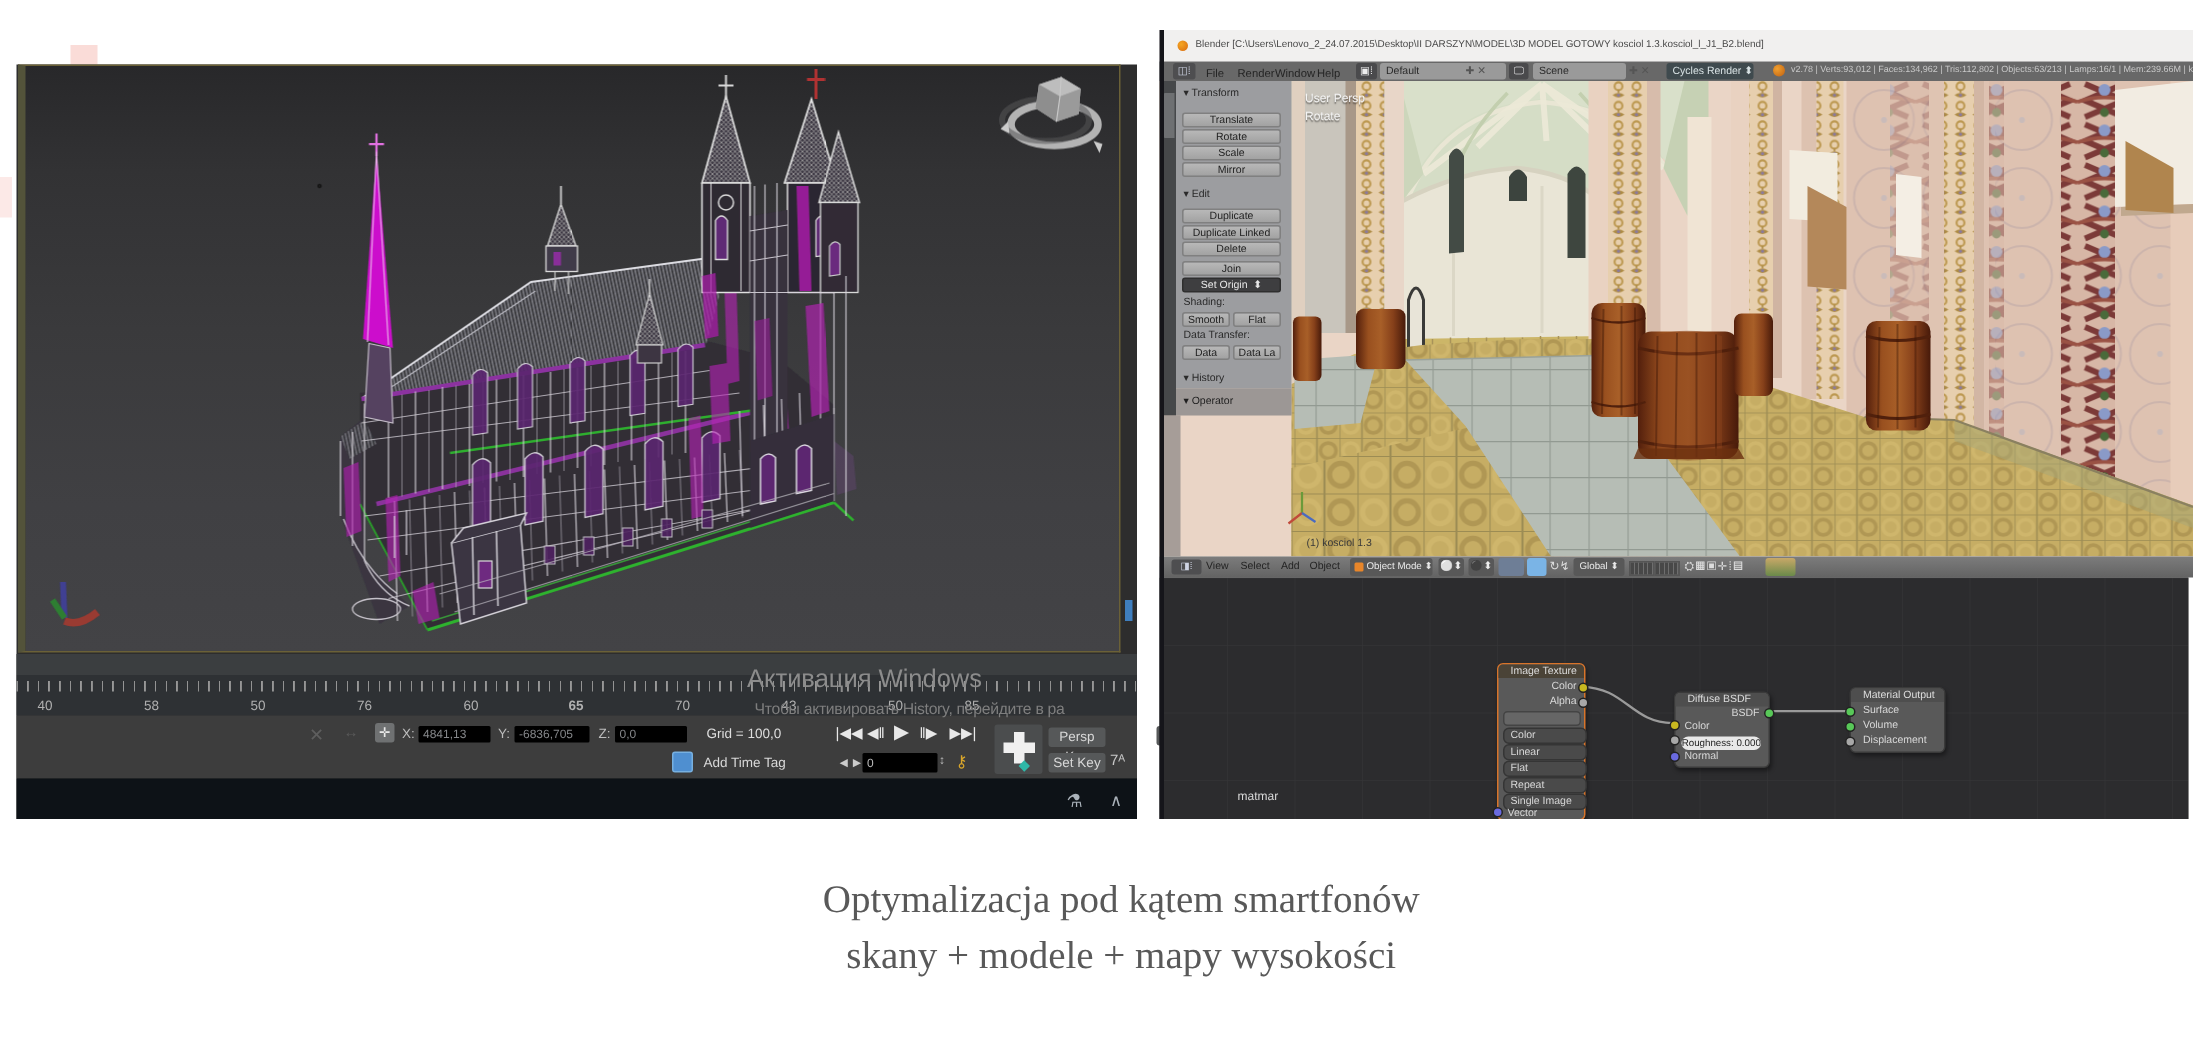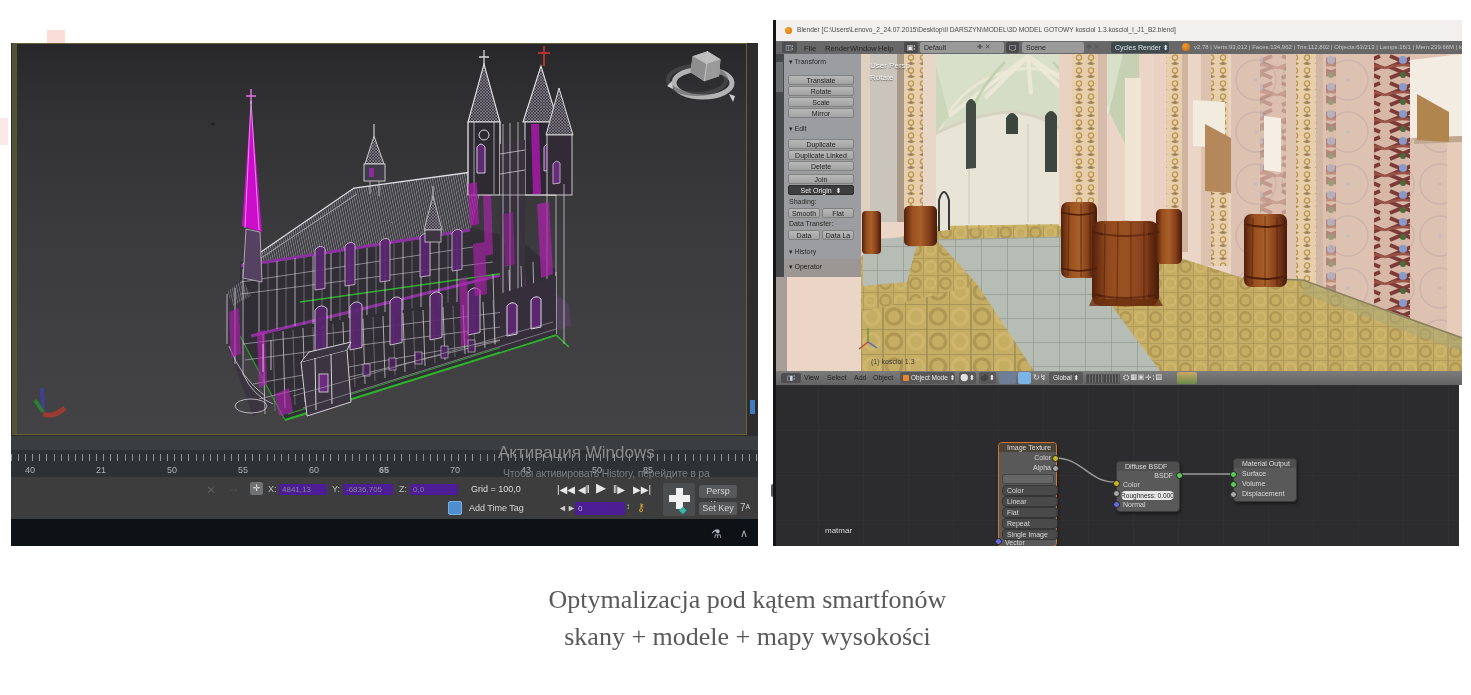--- a/index.html
+++ b/index.html
@@ -9,21 +9,21 @@
 border:1px solid #6b6137;border-left:5px solid #53533a;
 background:linear-gradient(#28282a 0%,#323234 18%,#3a3a3c 45%,#404043 75%,#434346 100%);}
 #gap1{position:absolute;left:0;top:393px;width:747px;height:14px;background:#3b3e40;}
 #ruler{position:absolute;left:0;top:407px;width:747px;height:27px;background:#2e3134;}
 #ticks{position:absolute;left:0;top:4px;width:747px;height:7px;
 background:repeating-linear-gradient(90deg,#9a9a9a 0px,#8a8a8a 1px,transparent 1px,transparent 7.1px);}
 #nums{position:absolute;left:0;top:15px;width:747px;height:12px;color:#b0b0b0;font-size:9px;}
 .num{position:absolute;top:0;width:30px;text-align:center;}
 #tbar{position:absolute;left:0;top:434px;width:747px;height:42px;background:#3d3d3d;color:#cfcfcf;font-size:9px;}
 #blackbar{position:absolute;left:0;top:476px;width:747px;height:27px;background:#0d1217;color:#aab2ba;}
-.fld{position:absolute;height:11px;background:#4c1d95;border-radius:1px;color:#85878a;font-size:8px;line-height:11px;padding-left:3px;box-sizing:border-box;}
+.fld{position:absolute;height:11px;background:#000000;border-radius:1px;color:#85878a;font-size:8px;line-height:11px;padding-left:3px;box-sizing:border-box;}
 .mbtn{position:absolute;height:13px;background:#565859;border-radius:2px;color:#d8d8d8;font-size:9px;line-height:13px;text-align:center;}
 .pb{position:absolute;top:6px;color:#e8e8e8;font-size:10px;line-height:13px;}
 .wm{position:absolute;color:#8c8c8c;}
 #blender{position:absolute;left:773px;top:20px;width:689px;height:526px;}
 #btitle{position:absolute;left:0;top:0;width:689px;height:21px;background:#f1f0ef;}
 #bmenu{position:absolute;left:0;top:21px;width:689px;height:13px;background:#686868;}
 #bmain{position:absolute;left:0;top:34px;width:689px;height:317px;background:#c9b9a8;overflow:hidden;}
 #bheader{position:absolute;left:0;top:351px;width:689px;height:14px;background:linear-gradient(#7c7c7c,#636363);}
 #bnodes{position:absolute;left:0;top:365px;width:686px;height:161px;background:#2c2c2c;overflow:hidden;}
 #bedge{position:absolute;left:0;top:0;width:3px;height:526px;background:#15151a;z-index:50;}
@@ -218,23 +218,23 @@
     <circle cx="200" cy="80" r="1.5" fill="#1a1a1a"></circle>
     </g>
   </svg>
   </div>
   <div class="abs" style="left:739px;top:357px;width:5px;height:14px;background:#3f7fbf;"></div>
   <div id="gap1"></div>
   <div id="ruler">
     <div id="ticks"></div>
     <div id="nums">
       <div class="num" style="left:4px;">40</div>
-        <div class="num" style="left:75px;">21</div>
+        <div class="num" style="left:75px;">58</div>
         <div class="num" style="left:146px;">50</div>
-        <div class="num" style="left:217px;">55</div>
+        <div class="num" style="left:217px;">76</div>
         <div class="num" style="left:288px;">60</div>
         <div class="num" style="left:358px;font-weight:bold;">65</div>
         <div class="num" style="left:429px;">70</div>
         <div class="num" style="left:500px;">43</div>
         <div class="num" style="left:571px;">50</div>
         <div class="num" style="left:622px;">85</div>
         <div class="num" style="left:713px;margin-top:24px;">90</div>
     </div>
   </div>
   <div id="tbar">

